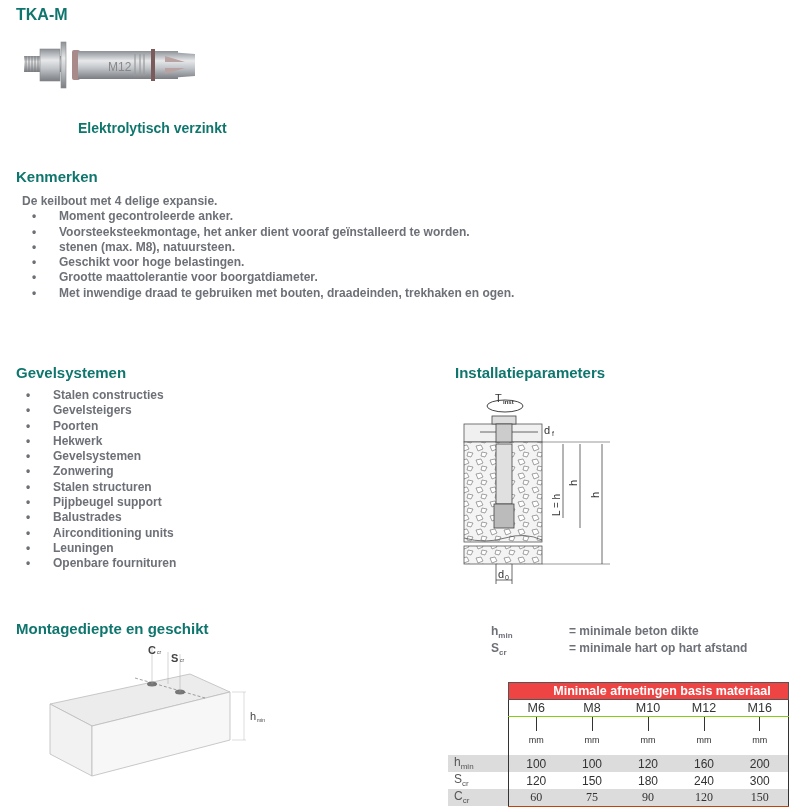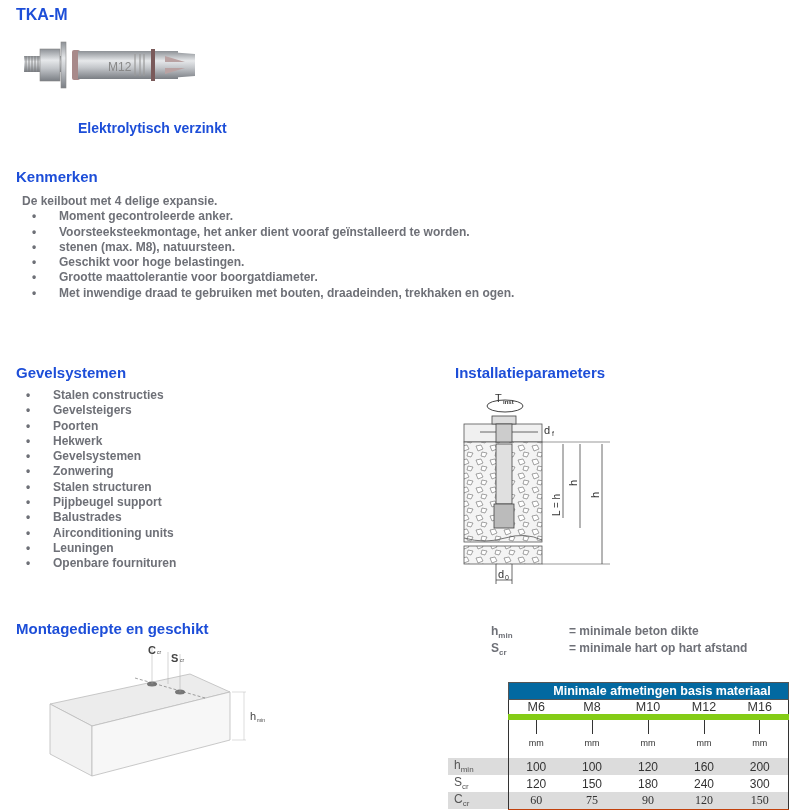--- a/index.html
+++ b/index.html
@@ -1,36 +1,36 @@
 <!DOCTYPE html>
 <html><head>
 <meta charset="utf-8">
 <style>
   * { box-sizing: border-box; margin: 0; padding: 0; }
   body { width: 800px; height: 810px; background: #ffffff; position: relative; overflow: hidden; font-family: "Liberation Sans", sans-serif; color: #6e7077; }
   .abs { position: absolute; }
-  .orange-h { color: #1d4ed8; font-weight: bold; font-size: 15px; font-family: "Liberation Sans", sans-serif; }
+  .orange-h { color: #0f766e; font-weight: bold; font-size: 15px; font-family: "Liberation Sans", sans-serif; }
   .body-txt { font-size: 12px; font-weight: bold; color: #6e7077; font-family: "Liberation Sans", sans-serif; }
   ul.bul { list-style: none; }
   ul.bul li { position: relative; padding-left: 37px; line-height: 15.3px; }
   ul.bul li .dot { position: absolute; left: 10px; top: 0; }
 
   
   .bolt { left: 20px; top: 32px; width: 180px; height: 68px; }
 
   
   .toep li { line-height: 15.4px; }
 
   
   .tbl { left: 448px; top: 682px; border-collapse: collapse; font-size: 12px; color: #333; }
   .tbl td { text-align: center; height: 17px; padding: 0; }
-  .tbl .hdr { background: #0369a1; color: #fff; font-weight: bold; font-size: 12.5px; border: 1px solid #555; height: 16px; padding-left: 28px; }
+  .tbl .hdr { background: #ef4444; color: #fff; font-weight: bold; font-size: 12.5px; border: 1px solid #555; height: 16px; padding-left: 28px; }
   .tbl .col { width: 56px; }
   .tbl .lbl { width: 60px; text-align: left; padding-left: 6px; color: #555; }
-  .tbl .sizes td.v { border-bottom: 6px solid #84cc16; font-size: 12.5px; }
+  .tbl .sizes td.v { border-bottom: 1px solid #84cc16; font-size: 12.5px; }
   .tbl .unit td.v { font-size: 9px; height: 36px; vertical-align: bottom; padding-bottom: 10px; }
   .tbl .shade td { background: #dcdcdc; }
   .tbl .plain td { background: #fff; }
   .tbl .rb { border-right: 1px solid #333; }
   .tbl .lb { border-left: 1px solid #333; }
   .tbl .bb { border-bottom: 1px solid #c2410c; font-family: Liberation Serif, serif; }
   .tick { display: block; width: 1px; height: 14px; background: #333; margin: 0 auto 4px auto; }
   sub { font-size: 8px; }
 </style>
 </head>

